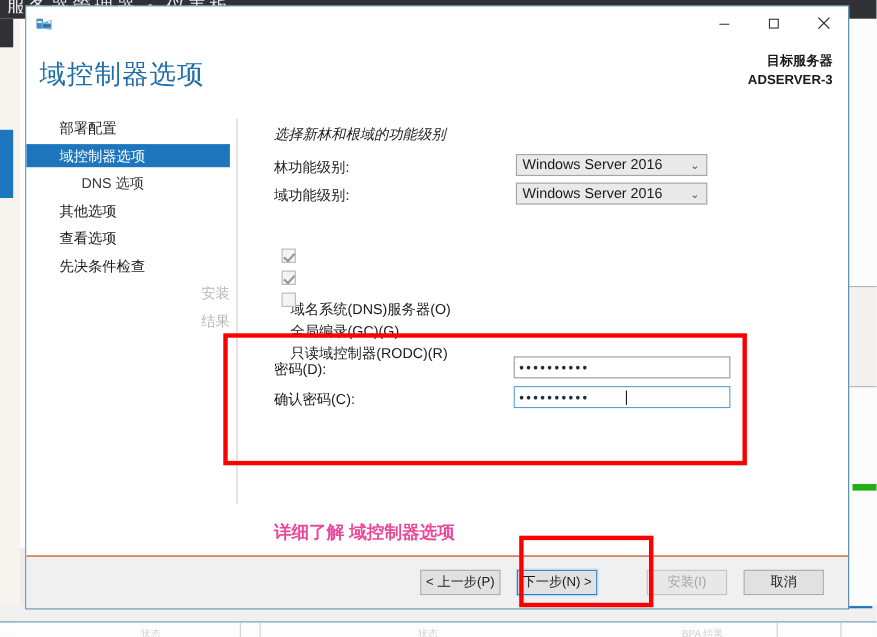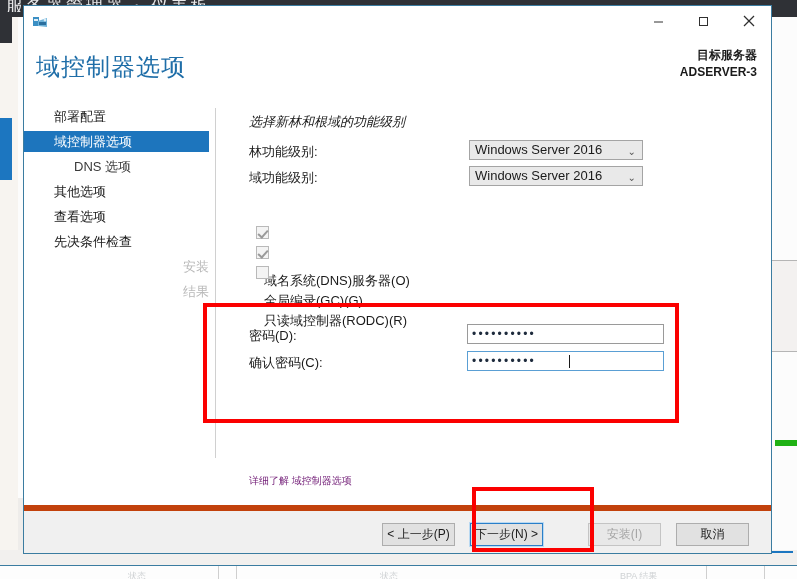--- a/index.html
+++ b/index.html
@@ -100,27 +100,27 @@
     border:1px solid #9a9a9a;box-sizing:border-box;
   }
   .pwfield.focused{border:1px solid #5a9fd4;}
   .pwdots{
     position:absolute;left:4px;top:1px;font-size:12px;color:#1d2a3c;
     letter-spacing:2.2px;line-height:17px;
   }
   .caret{position:absolute;top:3px;width:1px;height:13px;background:#1a1a1a;}
 
   #more-link{
-    position:absolute;left:23px;top:368px;font-size:10px;color:#701a75;white-space:nowrap;
+    position:absolute;left:23px;top:368px;font-size:16px;color:#ec4899;white-space:nowrap;font-weight:bold;
   }
 
   
   #footer{
     position:absolute;left:0;bottom:0;width:747px;height:48px;
-    background:#f0f0f0;border-top:6px solid #c2410c;box-sizing:border-box;
+    background:#f0f0f0;border-top:1px solid #c2410c;box-sizing:border-box;
   }
   .dlgbtn{
     position:absolute;top:12px;height:23px;width:73px;background:#e1e1e1;
     border:1px solid #adadad;box-sizing:border-box;font-size:12px;color:#1a1a1a;
     display:flex;align-items:center;justify-content:center;white-space:nowrap;
   }
   .dlgbtn.focused{border:1px solid #2a7fc9;outline:1px solid #b9d9f2;}
   .dlgbtn.disabled{color:#a5a5a5;background:#e8e8e8;border-color:#c4c4c4;}
   #btn-prev{right:316px;}
   #btn-next{right:228px;}

